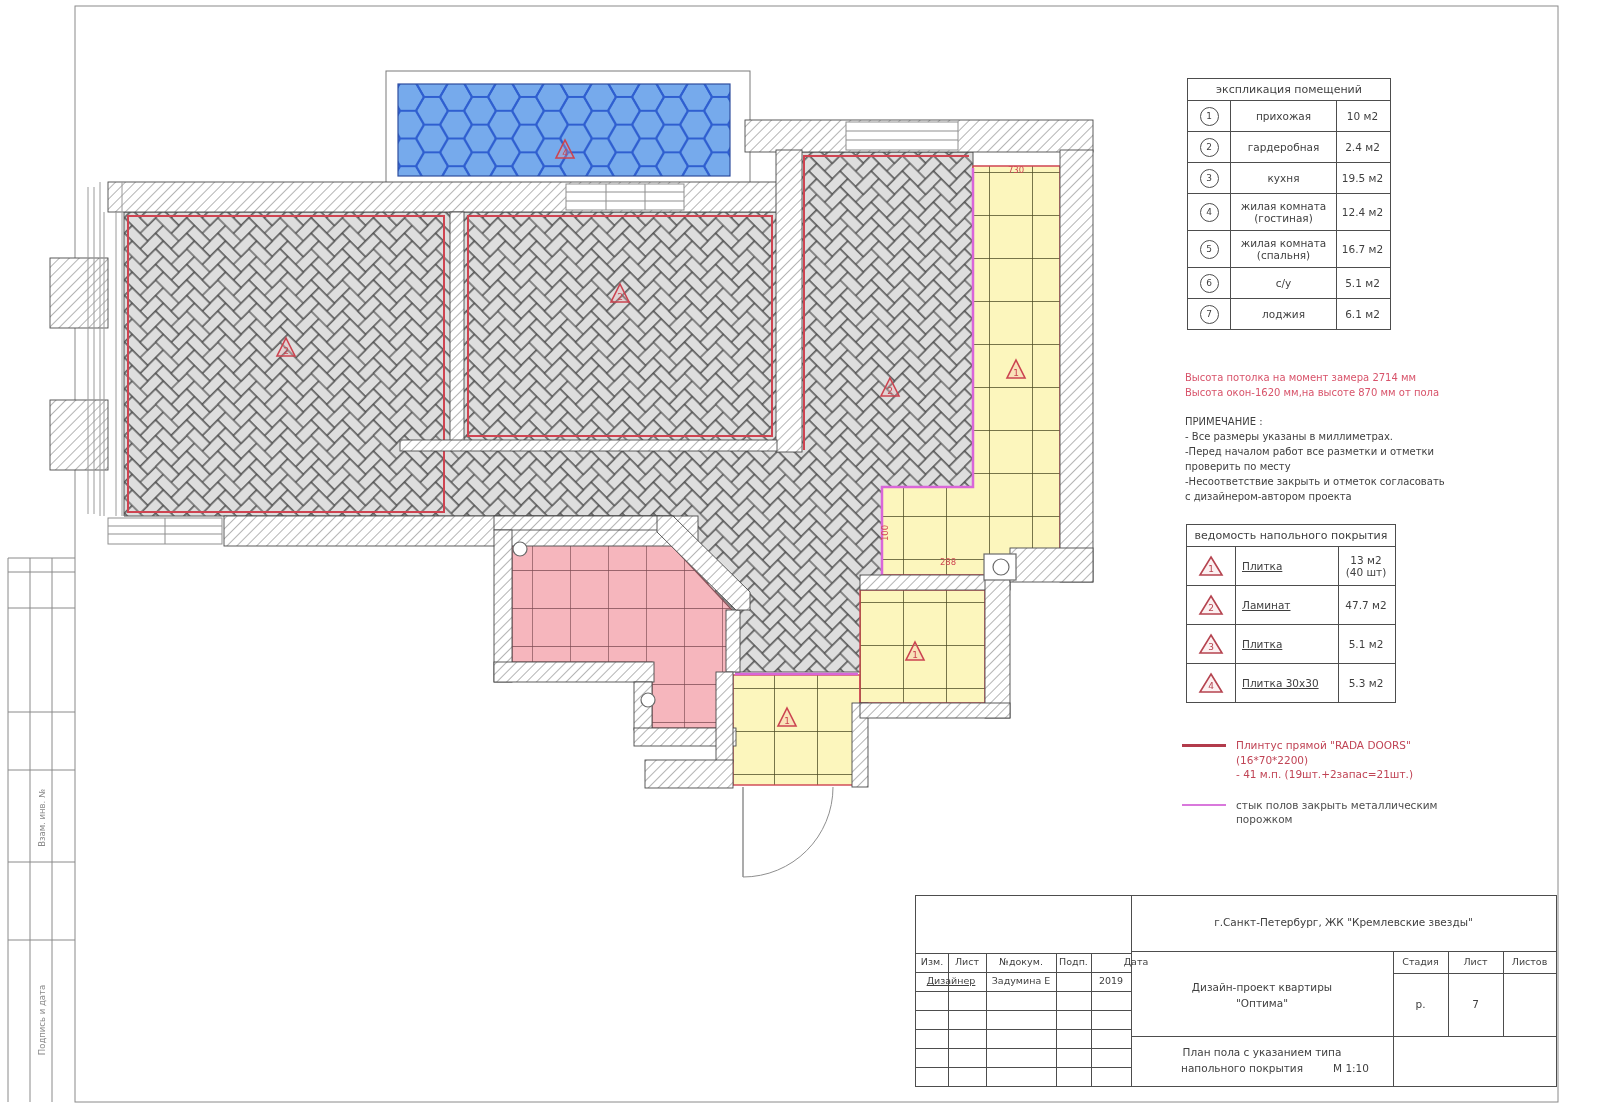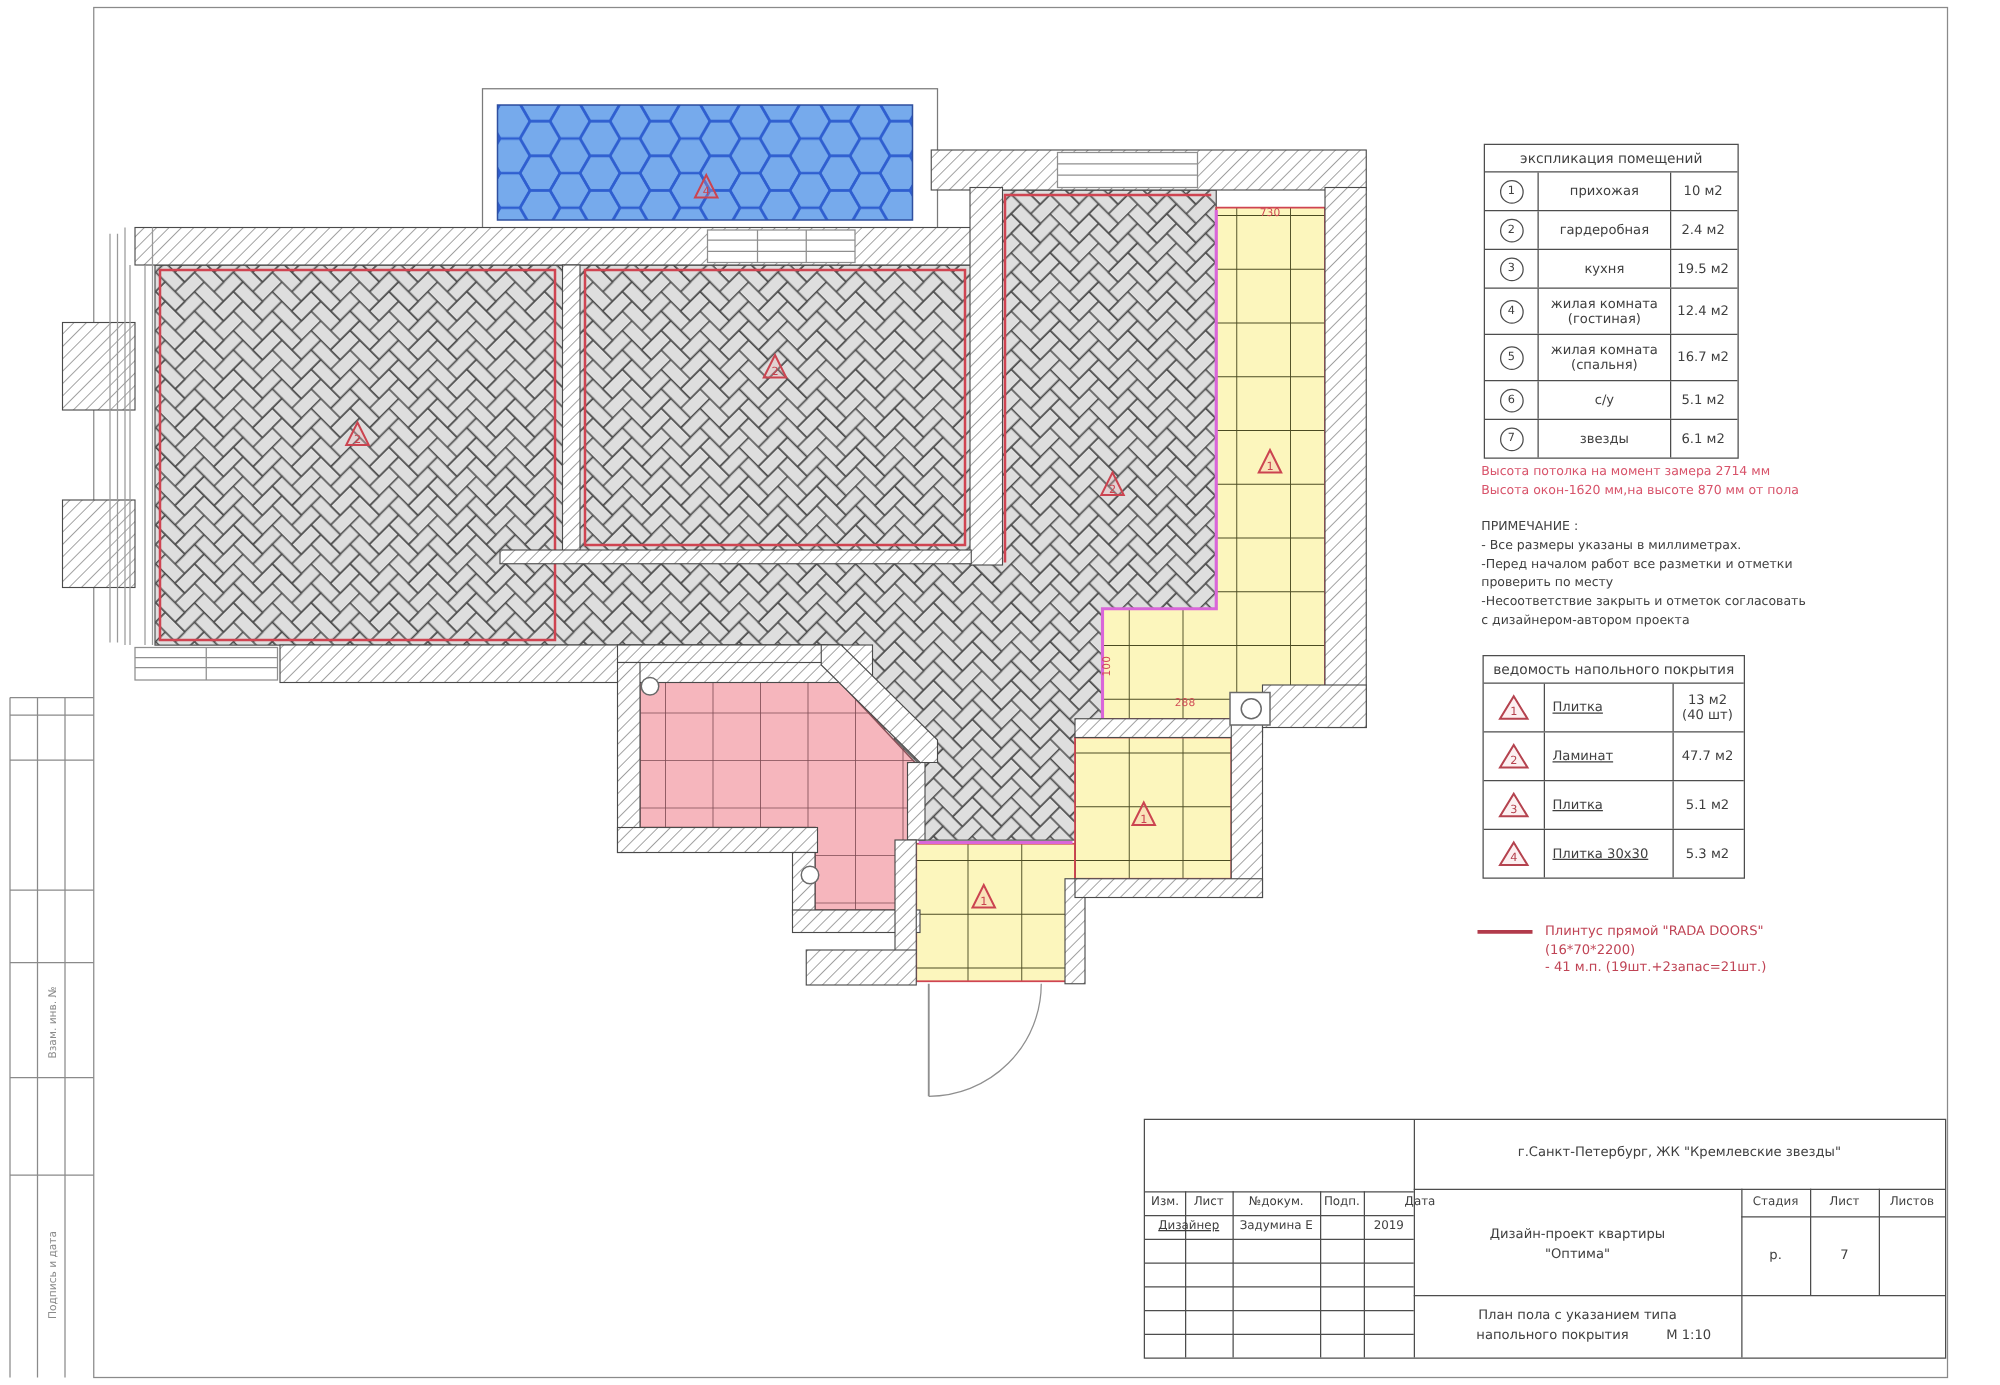--- a/index.html
+++ b/index.html
@@ -17,21 +17,21 @@
 
   
   .panel{position:absolute;z-index:3;background:transparent;}
   .tbl{border:1.4px solid #4d4d4d;background:rgba(255,255,255,.55);}
   .trow,.erow,.frow{display:flex;border-top:1px solid #4d4d4d;}
   .ttl{font-size:11px;text-align:center;padding:4px 2px;}
   .ec,.fc{border-left:1px solid #4d4d4d;display:flex;align-items:center;justify-content:center;
           font-size:10.5px;text-align:center;padding:1px 2px;box-sizing:border-box;}
   .ec:first-child,.fc:first-child{border-left:none;}
 
-  #expl{left:1187px;top:78px;width:202px;margin-top:37px;}
+  #expl{left:1187px;top:78px;width:202px;}
   #expl .ec.n{width:42px;}
   #expl .ec.nm{width:106px;line-height:1.15;}
   #expl .ec.ar{width:52px;}
   .circ{display:inline-flex;width:17px;height:17px;border:1px solid #4d4d4d;border-radius:50%;
         align-items:center;justify-content:center;font-size:9px;}
 
   #floor{left:1186px;top:524px;width:208px;}
   #floor .fc.ic{width:48px;}
   #floor .fc.nm{width:103px;justify-content:flex-start;text-align:right;padding-left:6px;text-decoration:underline;}
   #floor .fc.ar{width:55px;line-height:1.15;}
@@ -289,21 +289,21 @@
       <div class="ec n">
             <span class="circ">6</span>
           </div>
       <div class="ec nm">с/у</div>
       <div class="ec ar">5.1 м2</div>
     </div>
         <div class="erow" style="height:30px">
       <div class="ec n">
             <span class="circ">7</span>
           </div>
-      <div class="ec nm">звезды</div>
+      <div class="ec nm">лоджия</div>
       <div class="ec ar">6.1 м2</div>
     </div>
       </div>
   </div>
 
   <div id="notes" class="panel">
     <div class="note-red">Высота потолка на момент замера 2714 мм</div>
     <div class="note-red">Высота окон-1620 мм,на высоте 870 мм от пола</div>
     <div class="note-title">ПРИМЕЧАНИЕ :</div>
     <div>
@@ -357,20 +357,25 @@
       <div class="fc ar">5.3 м2</div>
     </div>
       </div>
   </div>
 
   <div id="legend" class="panel">
       <div class="lrow">
       <div class="lline" style="background:#b23b4b"></div>
       <div class="ltext" style="color:#c04455">Плинтус прямой "RADA DOORS" (16*70*2200)
 -  41 м.п. (19шт.+2запас=21шт.)</div>
+    </div>
+      <div class="lrow">
+      <div class="lline" style="background:#d978dc"></div>
+      <div class="ltext" style="color:#4d4d4d">стык полов закрыть металлическим
+порожком</div>
     </div>
     </div>
 
   <div id="tb" class="panel">
 
     <div class="ln" style="left:215px;top:0;width:1px;height:190px;"></div>
     <div class="ln" style="left:0;top:57px;width:215px;height:1px;"></div>
     <div class="ln" style="left:0;top:76px;width:215px;height:1px;"></div>
     <div class="ln" style="left:0;top:95px;width:215px;height:1px;"></div>
     <div class="ln" style="left:0;top:114px;width:215px;height:1px;"></div>

